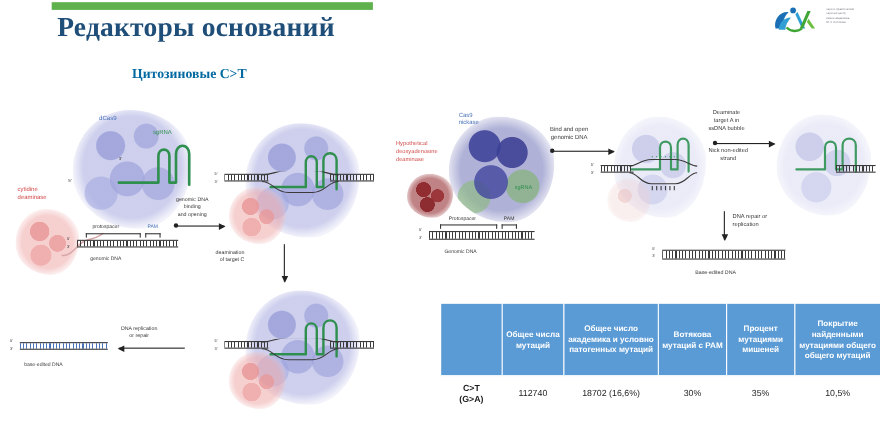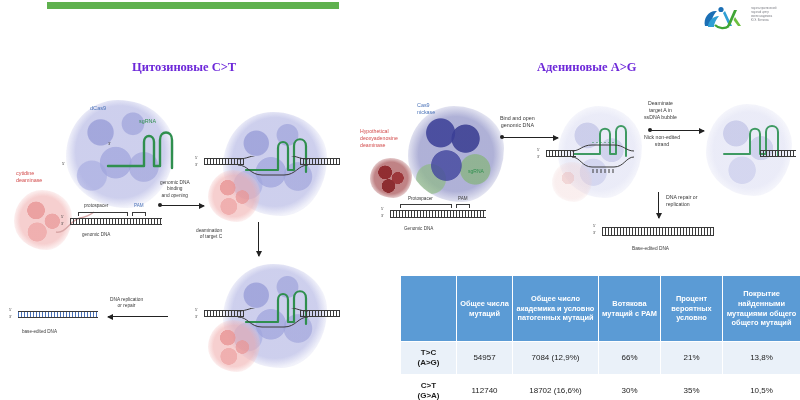--- a/index.html
+++ b/index.html
@@ -25,21 +25,21 @@
   .logo-box { position: absolute; right: 3px; top: 2px; width: 118px; height: 33px; }
   .logo-mark { position: absolute; left: 20px; top: 3px; width: 48px; height: 28px; }
   .logo-text {
     position: absolute; left: 72px; top: 5px; width: 46px;
     font-size: 2.6px; line-height: 1.55; color: #7d7f86;
   }
 
   
   .sec-head {
     position: absolute; font-family: "Liberation Serif", serif;
-    font-size: 12.5px; color: #6d28d9; font-weight: 600; white-space: nowrap; margin-left: 12px;
+    font-size: 12.5px; color: #0369a1; font-weight: 600; white-space: nowrap;
   }
   .sec-left  { left: 120px; top: 60px; }
   .sec-right { left: 525px; top: 60px; }
 
   
   .panel { position: absolute; }
   .panel-left  { left: 8px;   top: 92px; width: 348px; height: 300px; }
   .panel-right { left: 360px; top: 92px; width: 437px; height: 168px; }
 
   .lab {
@@ -157,41 +157,41 @@
   td.rowlab { font-weight: 600; }
   col.c0 { width: 56px; } col.c1 { width: 56px; } col.c2 { width: 86px; }
   col.c3 { width: 62px; } col.c4 { width: 62px; } col.c5 { width: 78px; }
 </style>
 </head>
 <body>
 
 <div class="slide">
 
   <div class="green-bar"></div>
+  <div class="slide-title">Редакторы оснований</div>
 
   <div class="logo-box">
     <svg class="logo-mark" viewBox="0 0 48 28">
       <path d="M6 21 C4 13, 10 5, 18 6 C14 10, 12 15, 13 21 Z" fill="#1b6fb5"></path>
       <path d="M9 22 C9 16, 14 11, 20 11 C17 15, 15 18, 15 22 Z" fill="#2f9fd4"></path>
       <circle cx="22" cy="4.5" r="2.6" fill="#1b6fb5"></circle>
       <path d="M26 6 L33 21 L30 21 L24 8 Z" fill="#2f9fd4"></path>
       <path d="M38 5 L31 21 L28 21 L35 5 Z" fill="#3fa535"></path>
       <path d="M36 12 L42 21 L39 21 L34.5 15 Z" fill="#6cbf3f"></path>
       <path d="M16 20 C20 24, 26 24, 30 21" stroke="#3fa535" stroke-width="2.2" fill="none"></path>
     </svg>
     <div class="logo-text">
       <div>научно-практический</div>
       <div>научный центр</div>
       <div>имени академика</div>
       <div>Ю.Э. Вотякова</div>
     </div>
   </div>
 
   <div class="sec-head sec-left">Цитозиновые C&gt;T</div>
-  <div class="sec-head sec-right">Адениновые A&gt;G</div>
 
   <div class="panel panel-left">
 
     <div class="blob blob-cas9" style="left:58px; top:8px; width:108px; height:108px;"></div>
     <div class="lab lab-blue" style="left:82px; top:13px; font-size:5.6px;">dCas9</div>
 
     <svg class="sg-loop" style="left:96px; top:24px; width:72px; height:72px;" viewBox="0 0 72 72">
       <path d="M4 50 L40 50 L40 26 C40 18, 50 18, 50 26 L50 50 L56 50 L56 24 C56 14, 68 14, 68 24 L68 52" stroke="#2f8f4e" stroke-width="2.4" fill="none" stroke-linejoin="round" stroke-linecap="round"></path>
     </svg>
     <div class="lab lab-green" style="left:131px; top:26px; font-size:5.4px;">sgRNA</div>
@@ -384,34 +384,25 @@
           <col class="c3">
           <col class="c4">
           <col class="c5">
       </colgroup>
       <thead>
         <tr>
           <th class="corner"></th>
           <th>Общее числа мутаций</th>
           <th>Общее число академика и условно патогенных мутаций</th>
           <th>Вотякова мутаций с PAM</th>
-          <th>Процент вероятных условно</th>
+          <th>Процент мутациями мишеней</th>
           <th>Покрытие найденными мутациями общего общего мутаций</th>
         </tr>
       </thead>
       <tbody>
-        <tr class="r-odd">
-          <td class="rowlab" style="white-space:pre-line;">T&gt;C
-(A&gt;G)</td>
-          <td>54957</td>
-          <td>7084 (12,9%)</td>
-          <td>66%</td>
-          <td>21%</td>
-          <td>13,8%</td>
-        </tr>
         <tr class="r-even">
           <td class="rowlab" style="white-space:pre-line;">C&gt;T
 (G&gt;A)</td>
           <td>112740</td>
           <td>18702 (16,6%)</td>
           <td>30%</td>
           <td>35%</td>
           <td>10,5%</td>
         </tr>
       </tbody>

